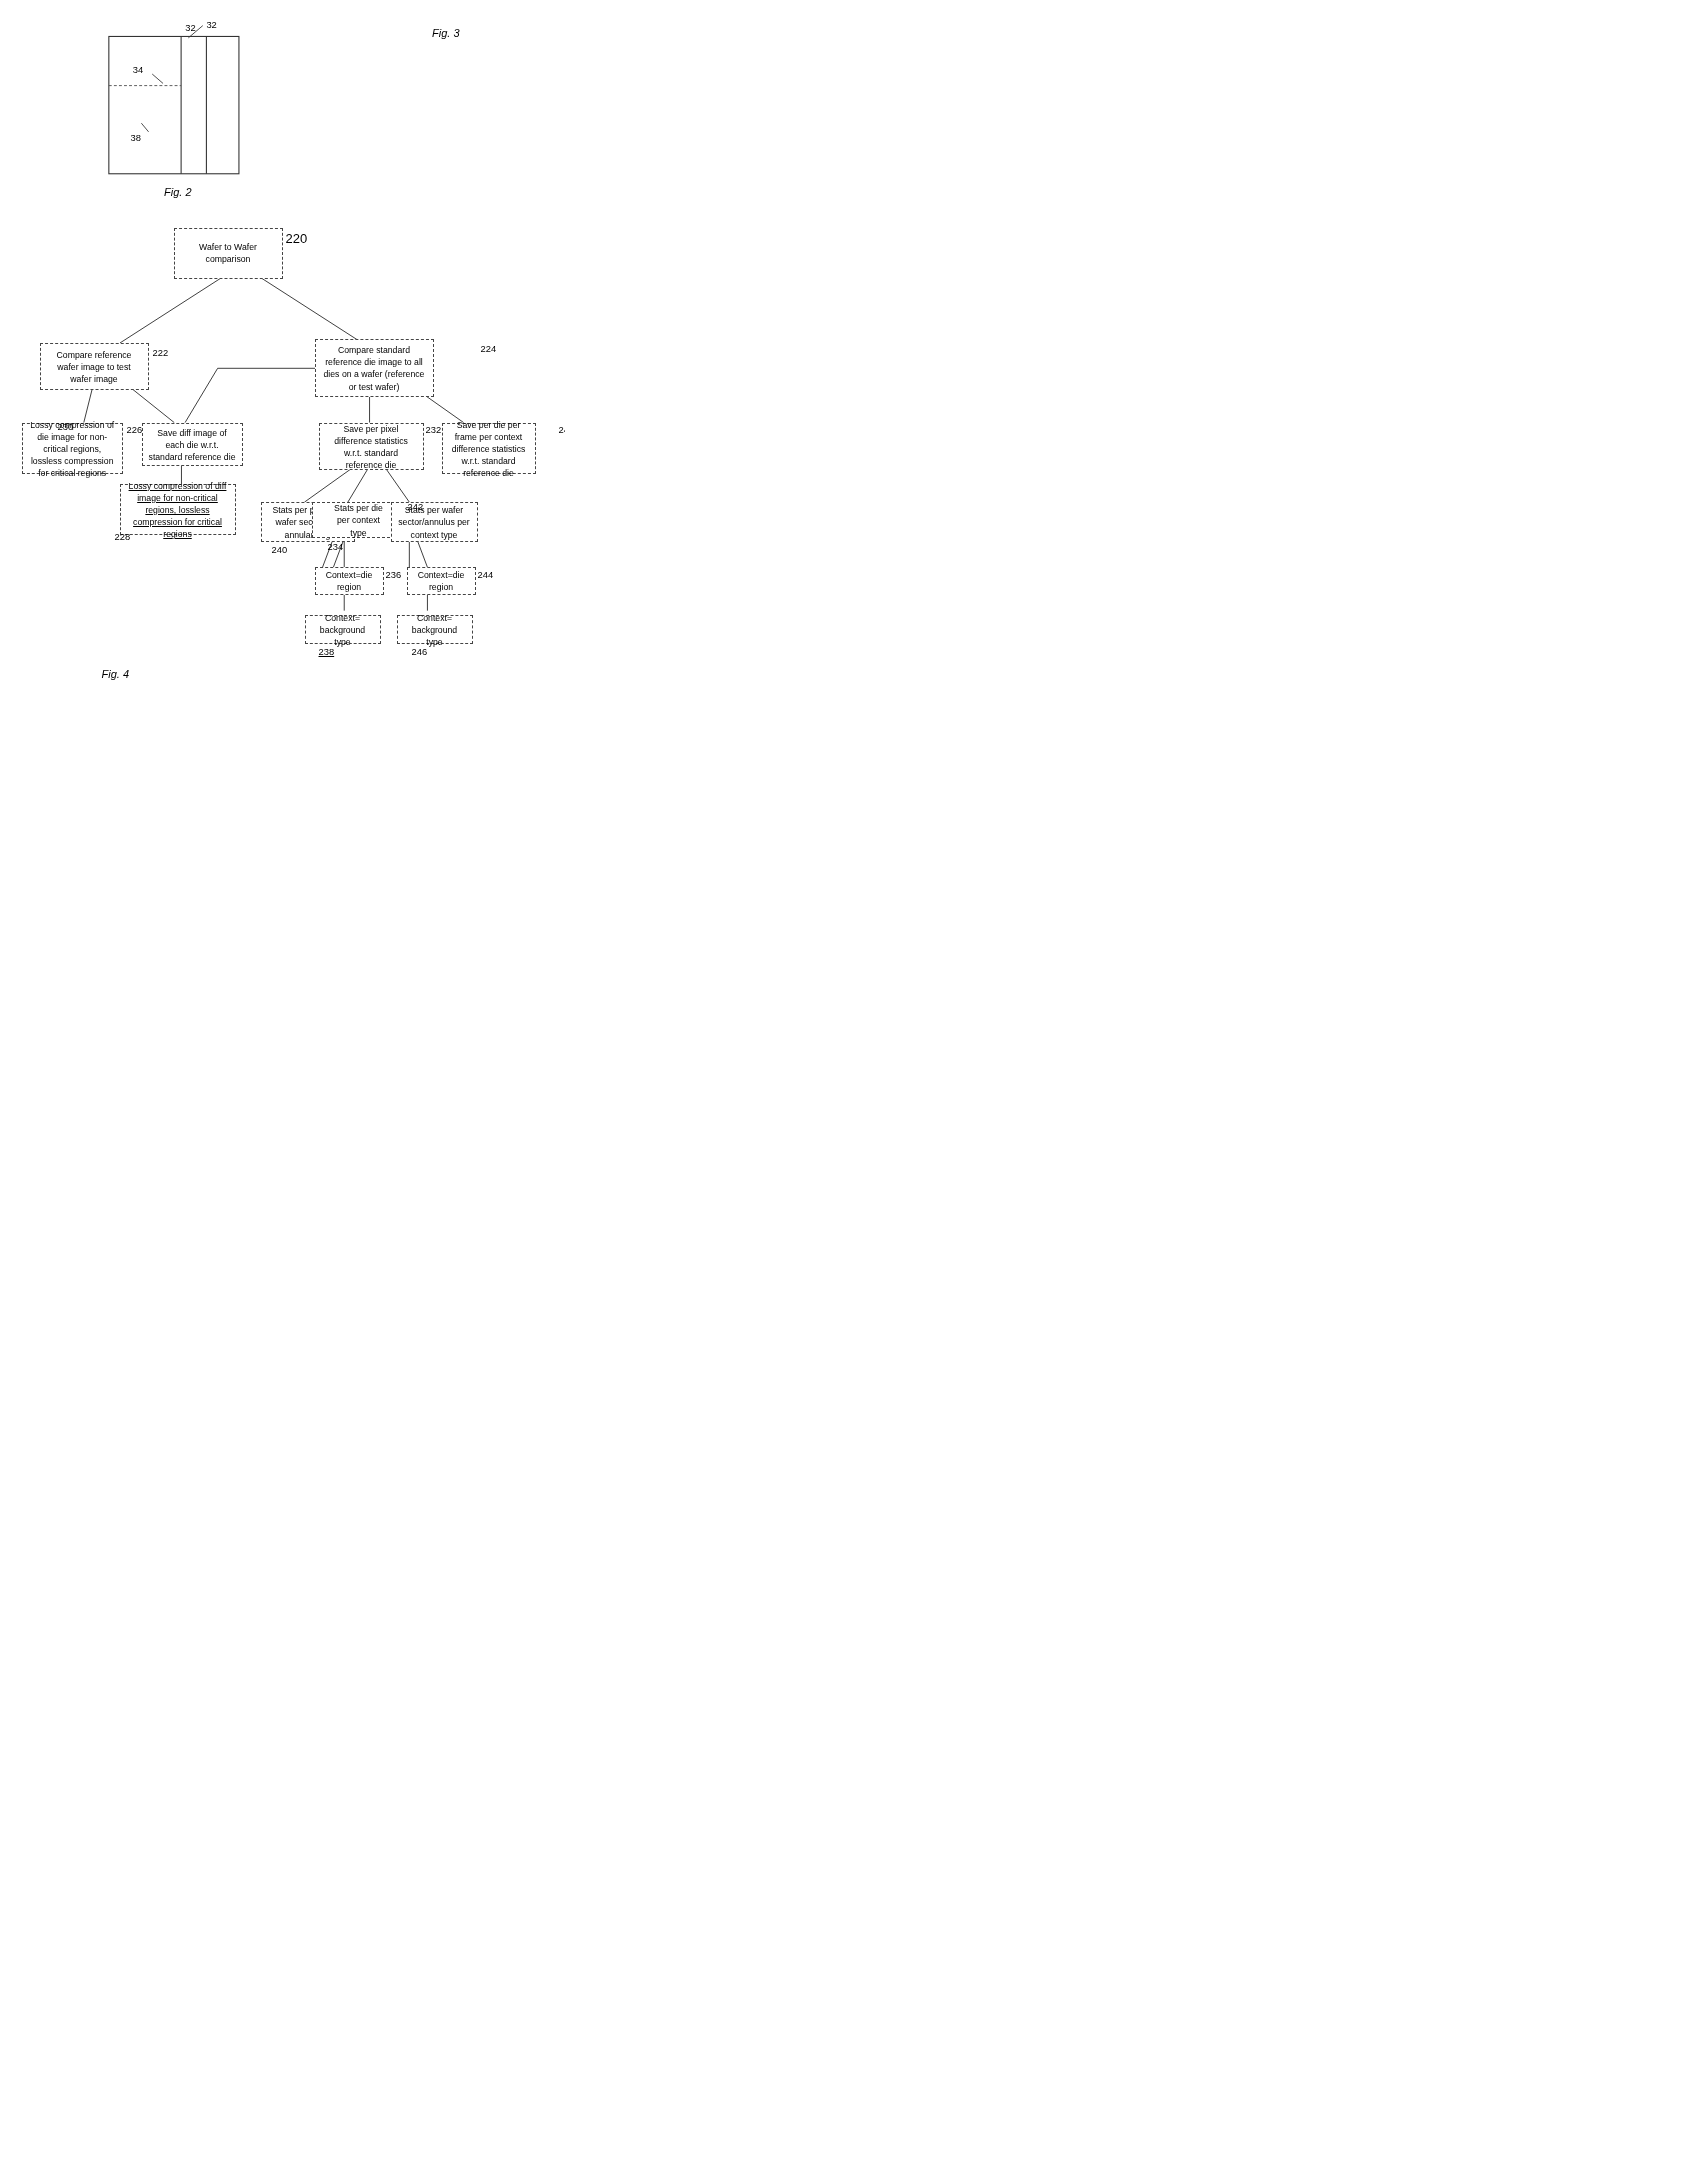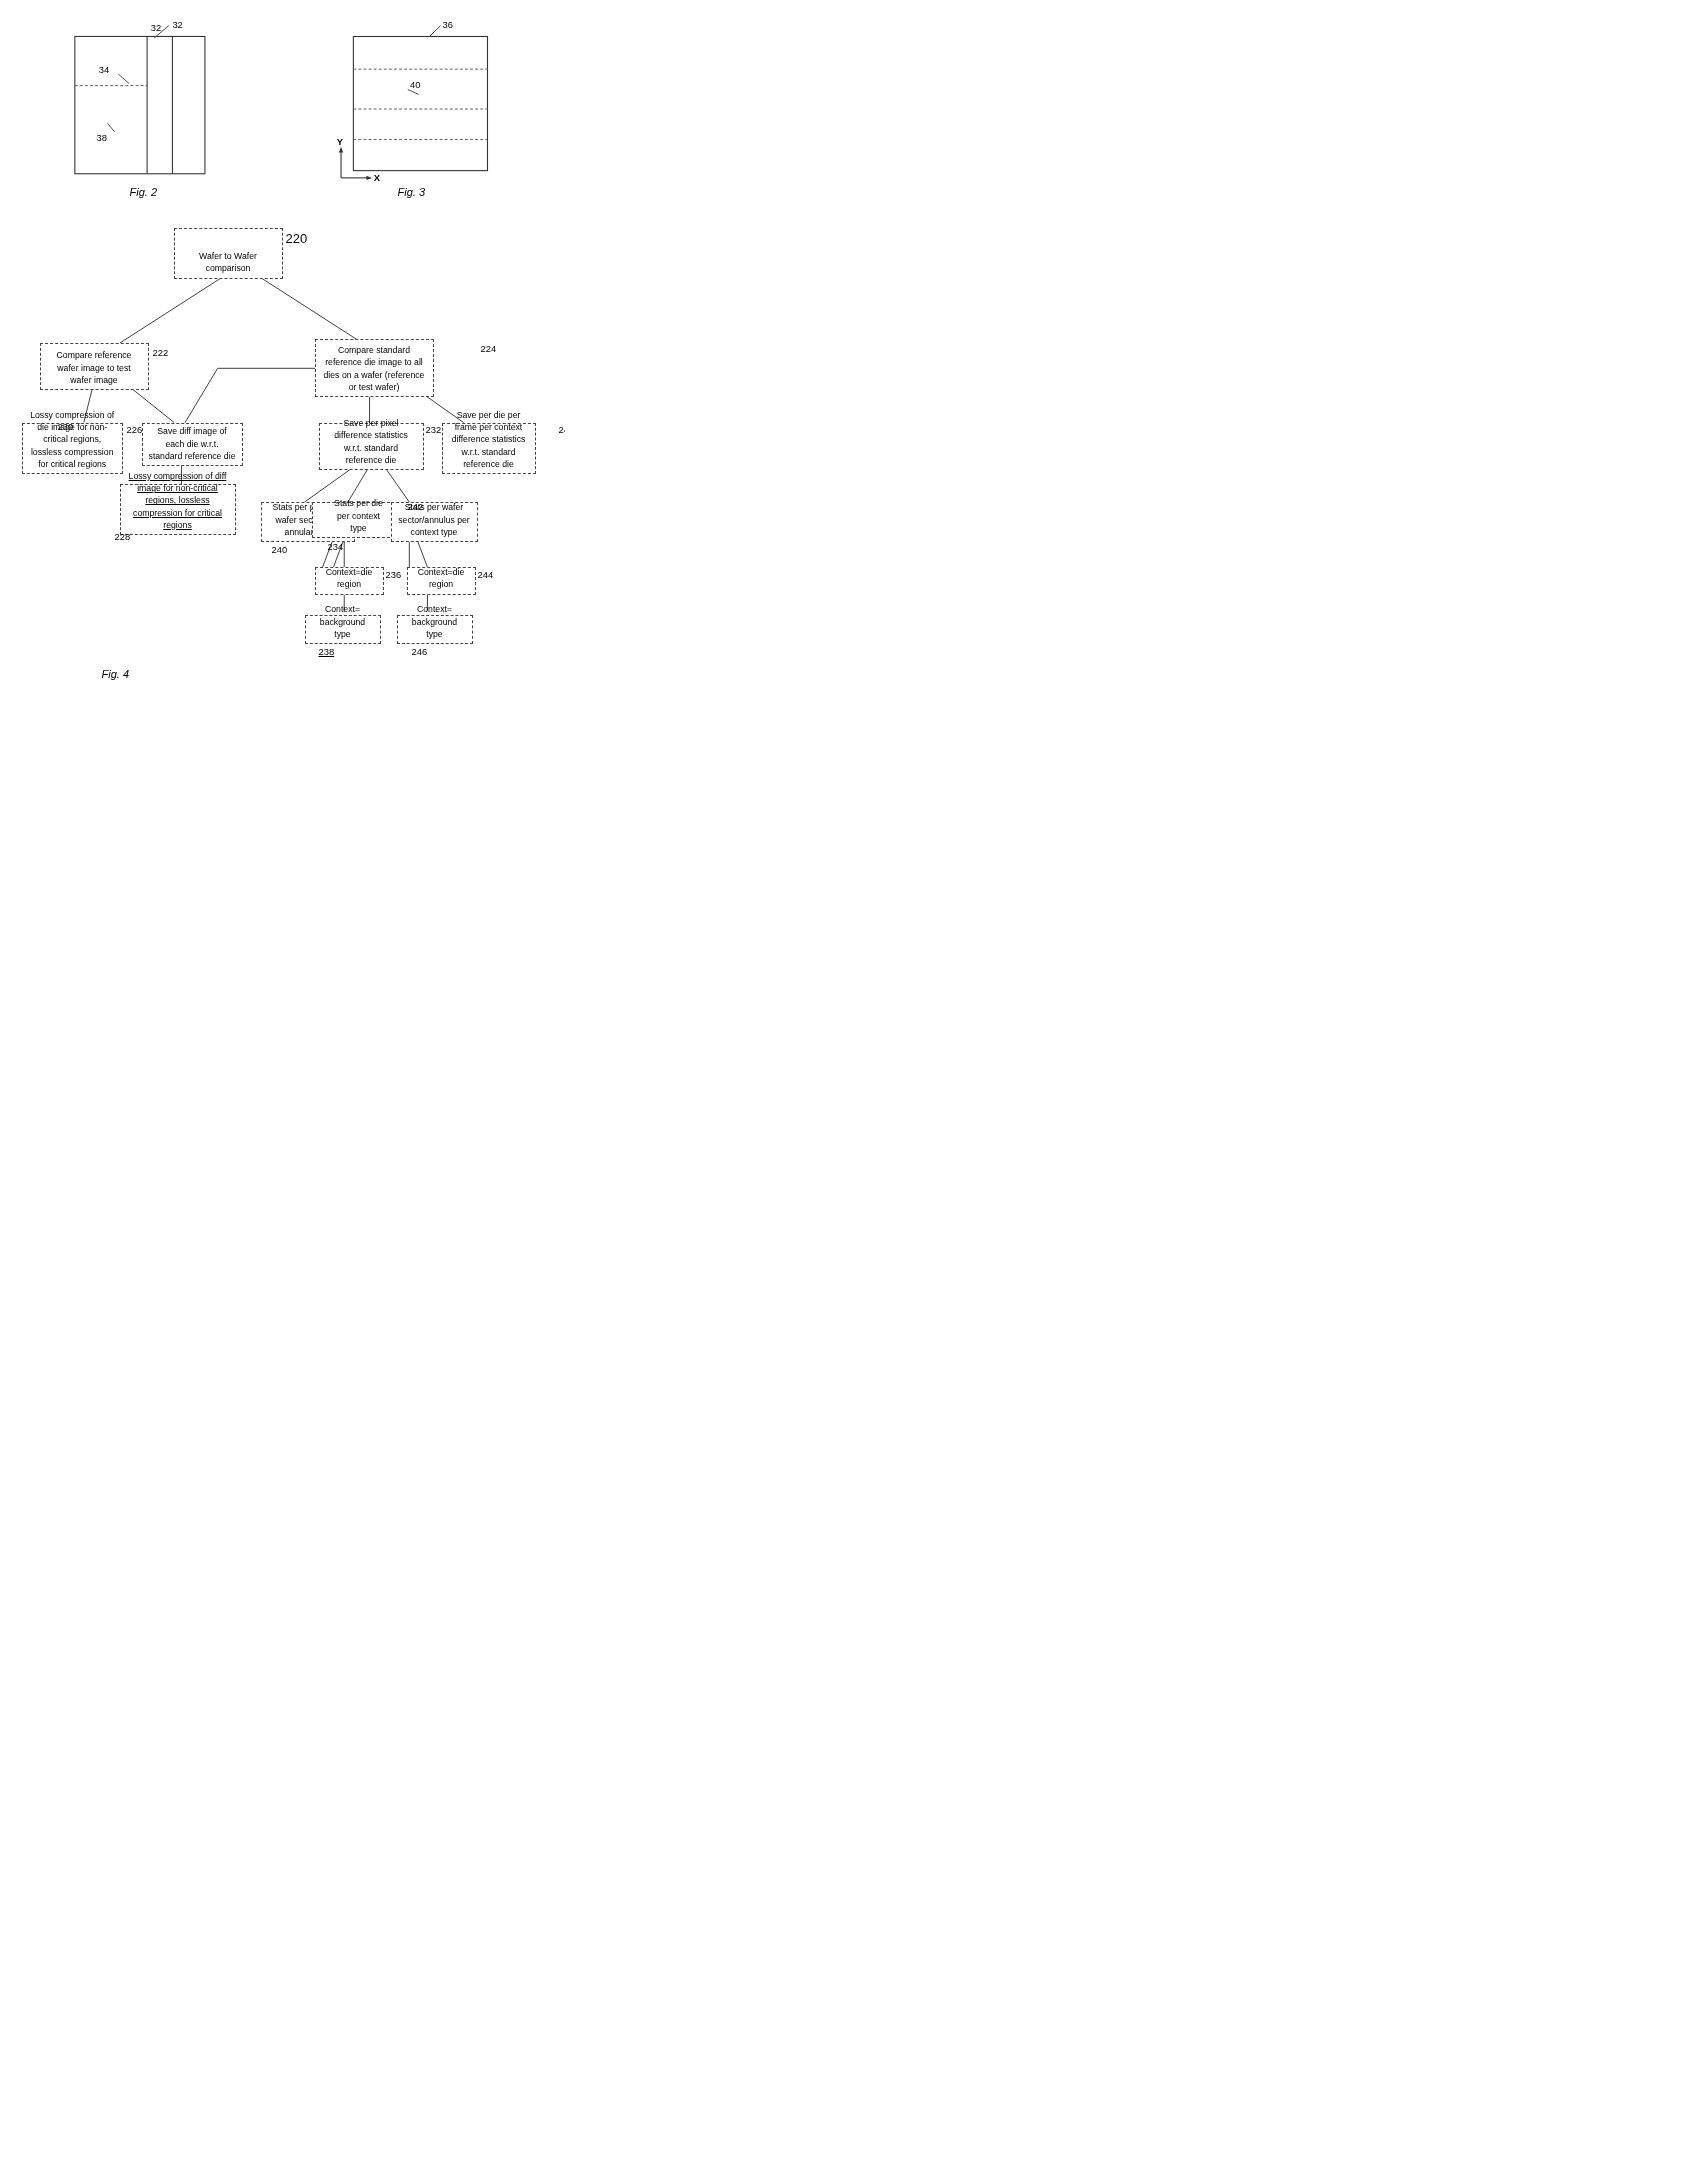--- a/index.html
+++ b/index.html
@@ -77,21 +77,21 @@
 
     
     .fc-box {
       position: absolute;
       border: 1.1px dashed #444;
       background: #fff;
       font-size: 8.7px;
       line-height: 1.4;
       text-align: center;
       display: flex;
-      align-items: flex-end;
+      align-items: center;
       justify-content: center;
       padding: 3.6px 5px;
     }
 
     
     .fc-lines {
       position: absolute;
       top: 0; left: 0;
       width: 100%;
       height: 100%;
@@ -132,44 +132,20 @@
 
           <line x1="140" y1="20" x2="140" y2="210" stroke="#333" stroke-width="1.5"></line>
 
           <line x1="5" y1="88" x2="105" y2="88" stroke="#555" stroke-width="1.3" stroke-dasharray="4,3"></line>
         </svg>
       </div>
       <div class="fig-label">Fig. 2</div>
     </div>
 
     <div class="fig-block">
-      <div class="fig3-diagram fig3-container">
-        <svg style="position:absolute;top:0;left:0;width:174px;height:174px;overflow:visible;" viewBox="0 0 240 240" width="174" height="174">
-
-          <line x1="155" y1="5" x2="140" y2="20" stroke="#333" stroke-width="1.2"></line>
-          <text x="158" y="8" font-size="13" font-family="Arial">36</text>
-
-          <rect x="35" y="20" width="185" height="185" fill="none" stroke="#333" stroke-width="1.5"></rect>
-
-          <line x1="35" y1="65" x2="220" y2="65" stroke="#555" stroke-width="1.3" stroke-dasharray="4,3"></line>
-          <line x1="35" y1="120" x2="220" y2="120" stroke="#555" stroke-width="1.3" stroke-dasharray="4,3"></line>
-          <line x1="35" y1="162" x2="220" y2="162" stroke="#555" stroke-width="1.3" stroke-dasharray="4,3"></line>
-
-          <line x1="110" y1="93" x2="125" y2="100" stroke="#333" stroke-width="1.2"></line>
-          <text x="113" y="91" font-size="13" font-family="Arial">40</text>
-
-          <line x1="18" y1="215" x2="18" y2="175" stroke="#333" stroke-width="1.5"></line>
-          <polygon points="18,172 15,180 21,180" fill="#333"></polygon>
-          <text x="12" y="170" font-size="13" font-family="Arial" font-weight="bold">Y</text>
-
-          <line x1="18" y1="215" x2="58" y2="215" stroke="#333" stroke-width="1.5"></line>
-          <polygon points="61,215 53,212 53,218" fill="#333"></polygon>
-          <text x="63" y="219" font-size="13" font-family="Arial" font-weight="bold">X</text>
-        </svg>
-      </div>
       <div class="fig-label">Fig. 3</div>
     </div>
 
   </div>
 
   <div class="flowchart-section">
 
     <div class="flowchart">
 
       <svg class="fc-lines" viewBox="0 0 720 640" width="521" height="463">

